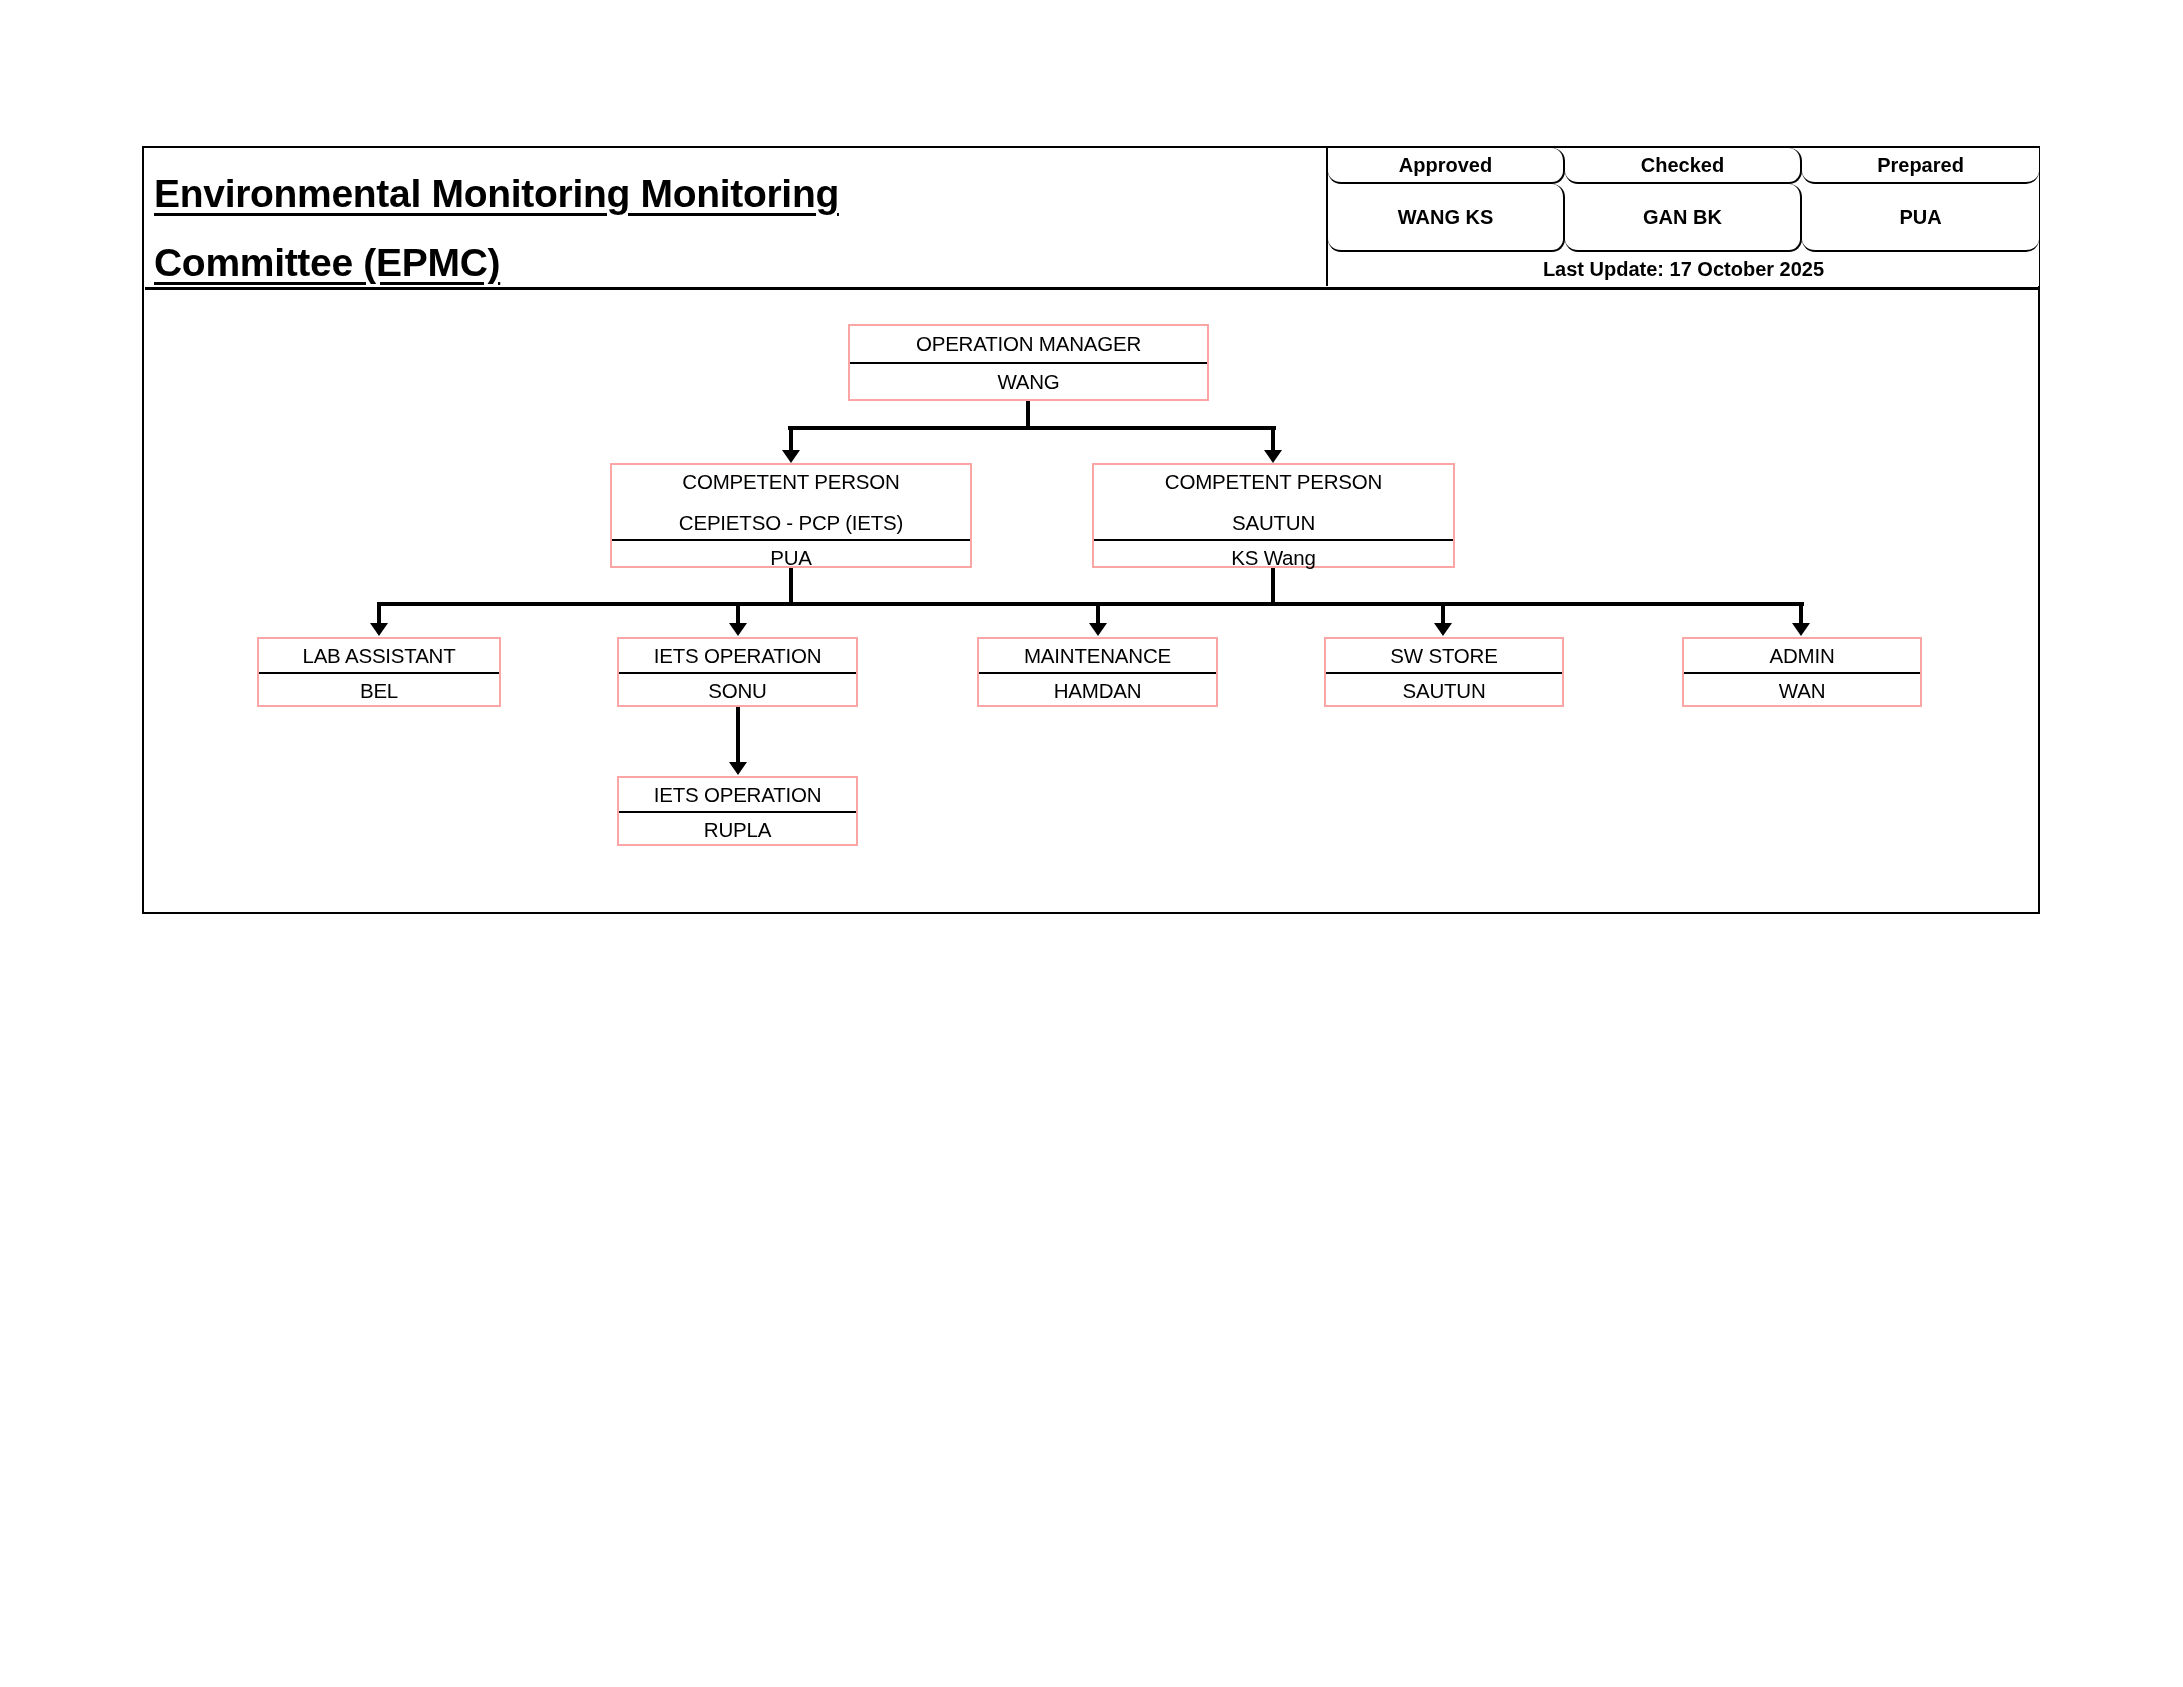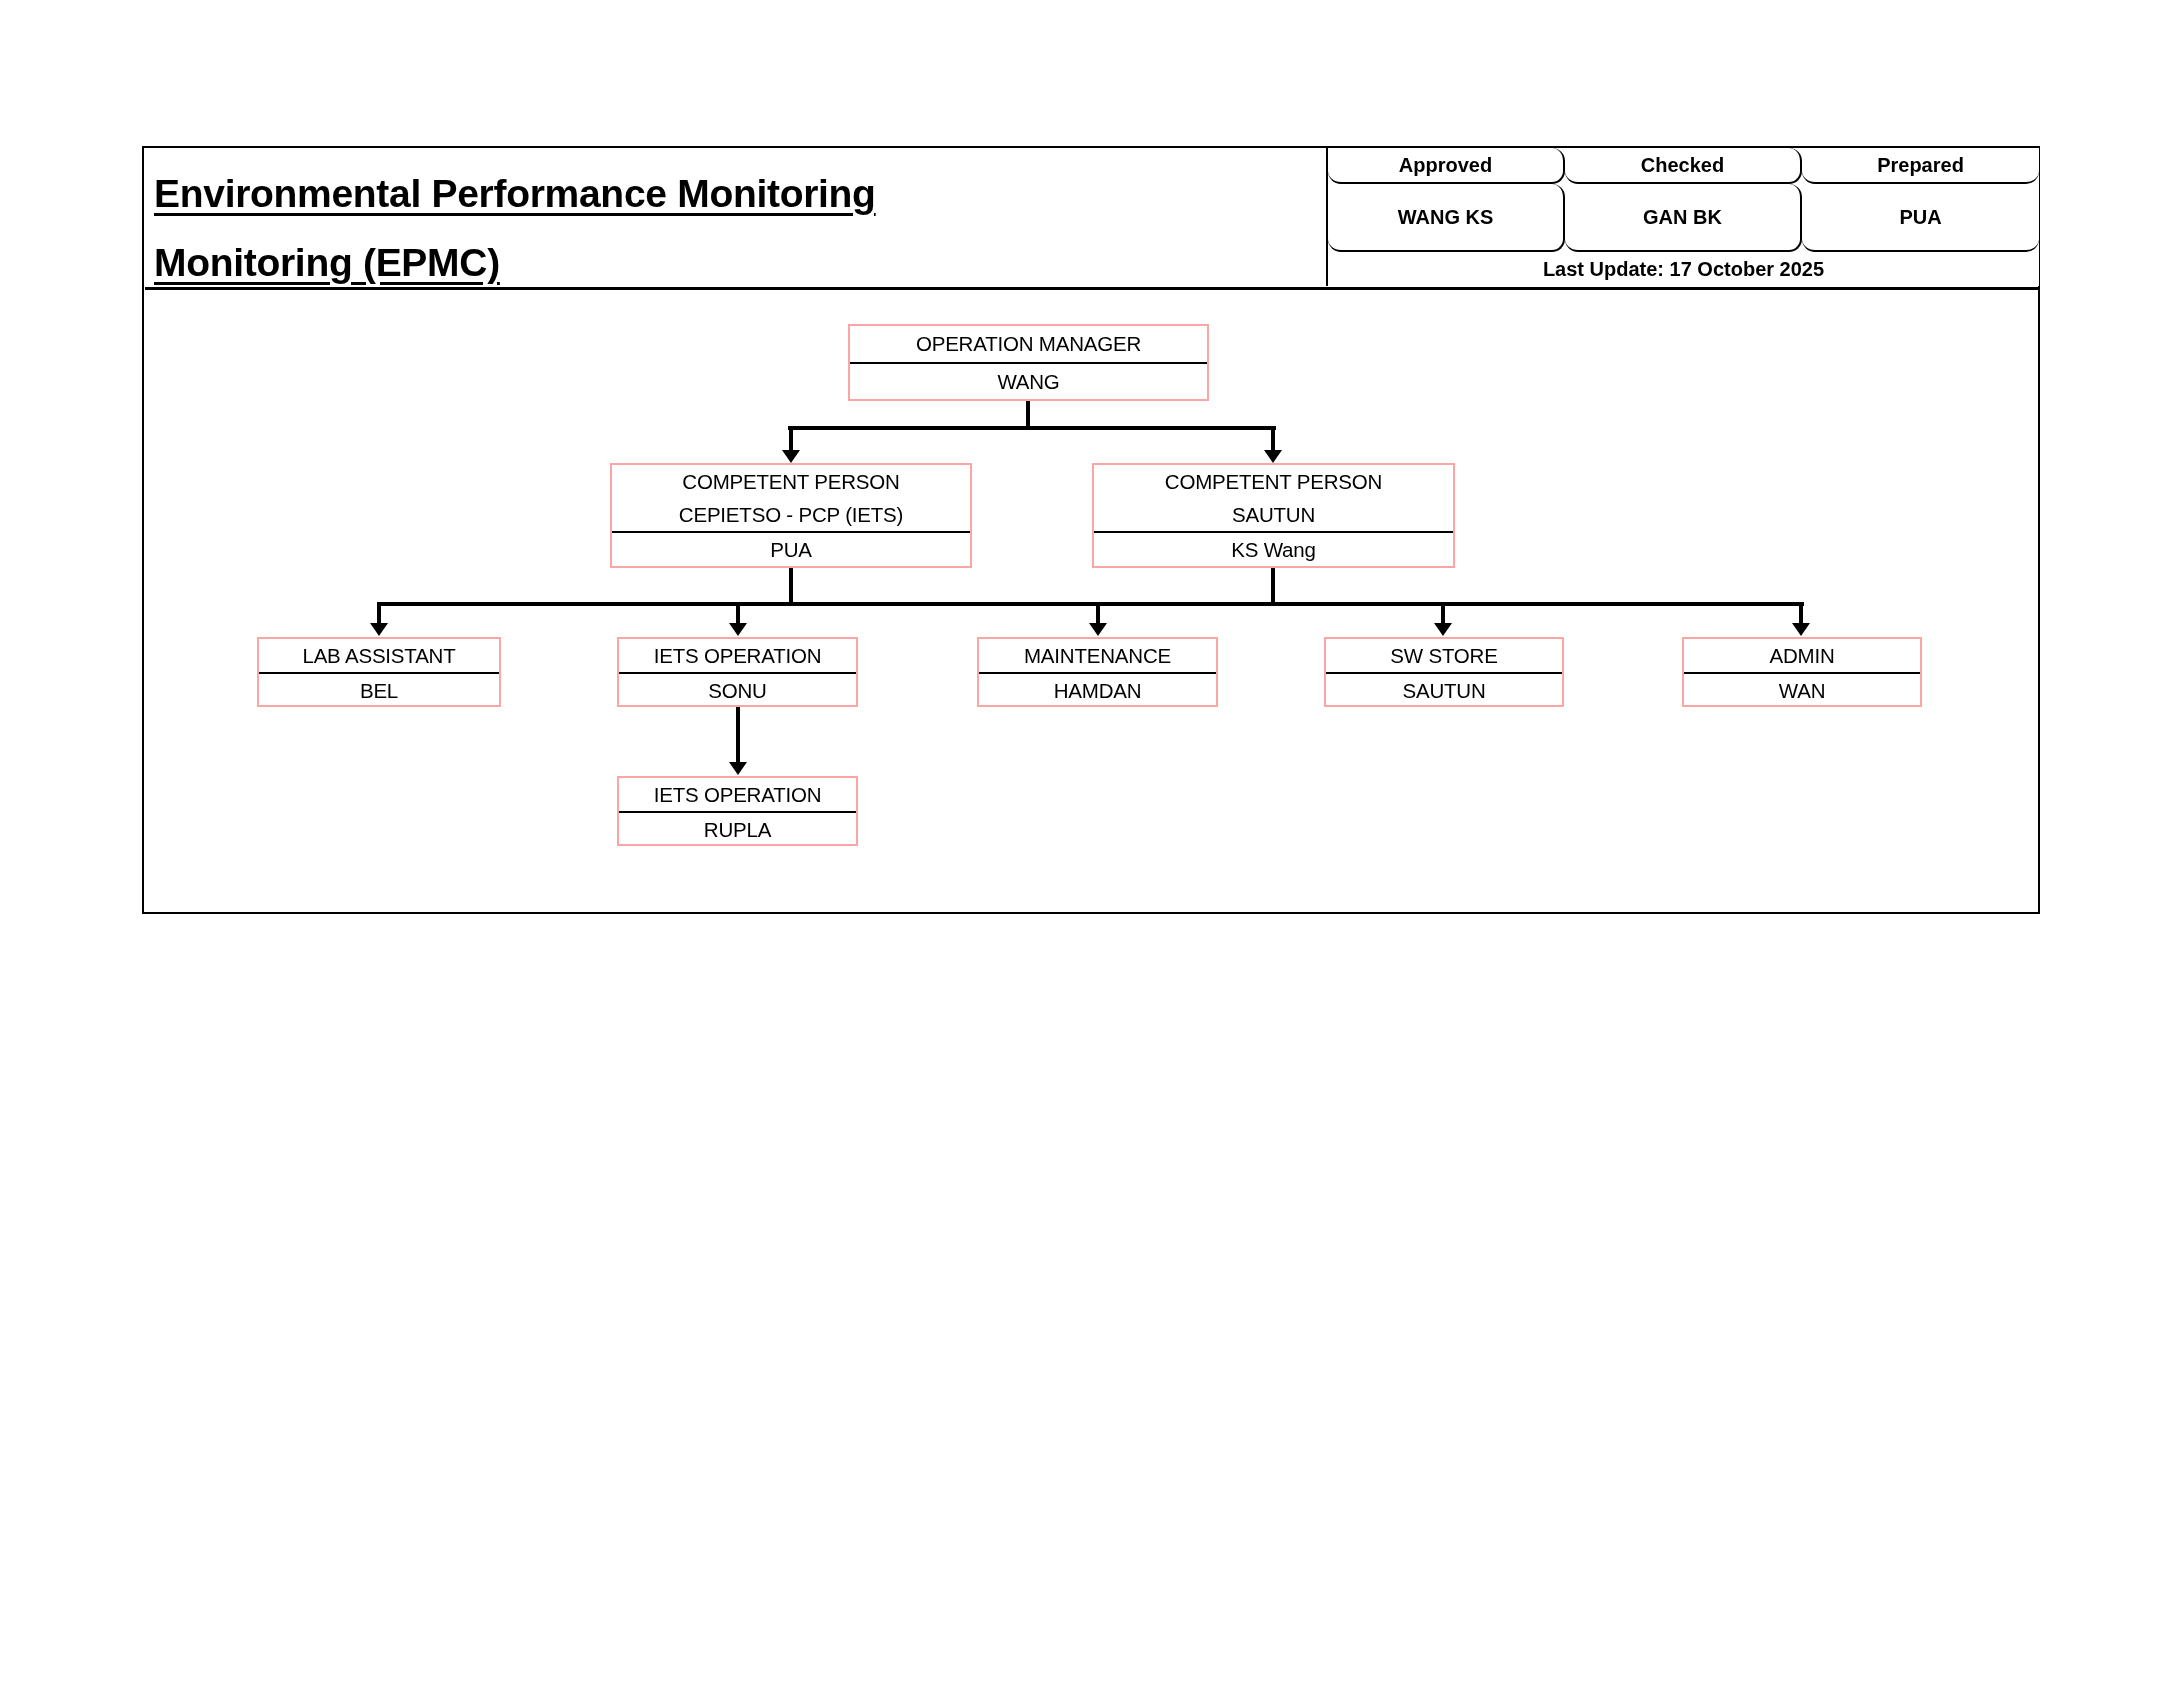--- a/index.html
+++ b/index.html
@@ -22,21 +22,21 @@
   .acell{display:flex;align-items:center;justify-content:center;
          font-size:20px;font-weight:bold;box-sizing:border-box;border-radius:13px;}
   .acell.bb{border-bottom:2px solid #000;}
   .acell.br{border-right:2px solid #000;}
   .acell.span3{grid-column:1/4;}
 
   
   .node{position:absolute;box-sizing:border-box;border:2px solid #fca5a5;background:#fff;
         display:flex;flex-direction:column;}
   .node .cell{flex:1;display:flex;flex-direction:column;align-items:center;justify-content:center;}
-  .node .cell.dbl{flex:2;}
+  .node .cell.dbl{flex:2;gap:8px;}
   .node .cell + .cell{border-top:2px solid #000;}
   .node .t{font-size:20.5px;line-height:33px;letter-spacing:-0.2px;white-space:nowrap;}
 
   #n-om   {left:848px;top:324px;width:361px;height:77px;}
   #n-cp1  {left:610px; top:463px;width:362px;height:105px;}
   #n-cp2  {left:1092px;top:463px;width:363px;height:105px;}
   #n-lab  {left:257px; top:637px;width:244px;height:70px;}
   #n-iets1{left:617px; top:637px;width:241px;height:70px;}
   #n-maint{left:977px;top:637px;width:241px;height:70px;}
   #n-sw   {left:1324px;top:637px;width:240px;height:70px;}
@@ -49,21 +49,21 @@
          border-left:9.3px solid transparent;border-right:9.3px solid transparent;
          border-top:13.2px solid #000;}
 </style>
 </head>
 <body>
 
 <div class="page">
 
   <div class="sheet"></div>
 
-  <div class="doc-title">Environmental Performance Monitoring Monitoring (EPMC)</div>
+  <div class="doc-title">Environmental Monitoring Monitoring Committee (EPMC)</div>
 
   <div class="approval">
     <div class="acell bb br">Approved</div>
     <div class="acell bb br">Checked</div>
     <div class="acell bb">Prepared</div>
     <div class="acell bb br">WANG KS</div>
     <div class="acell bb br">GAN BK</div>
     <div class="acell bb">PUA</div>
     <div class="acell span3">Last Update: 17 October 2025</div>
   </div>

